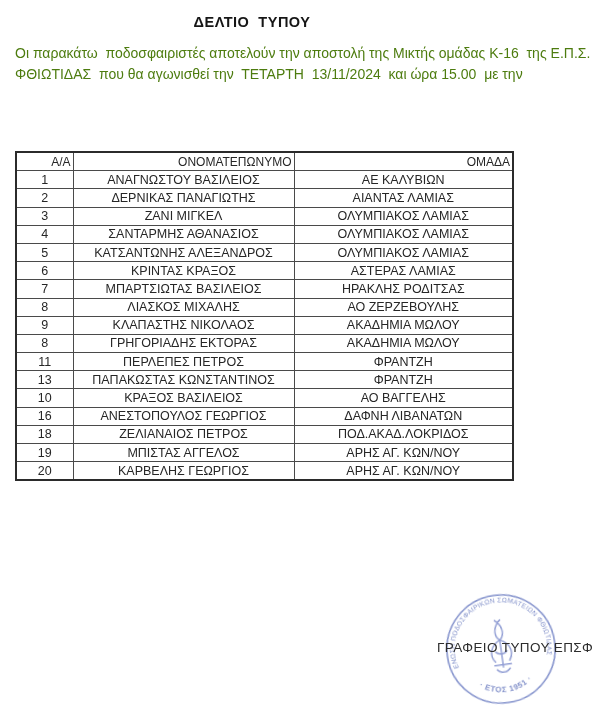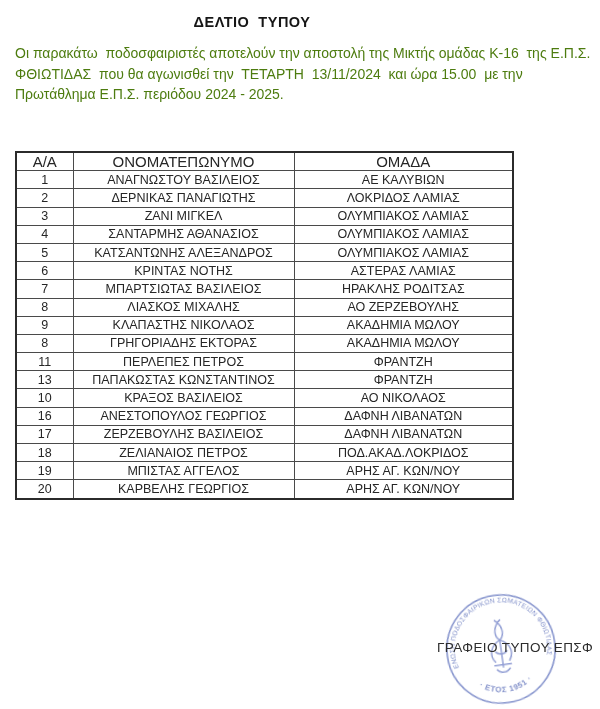--- a/index.html
+++ b/index.html
@@ -22,21 +22,21 @@
     position:absolute;left:15px;top:151px;width:497px;
     border-collapse:collapse;table-layout:fixed;
     font-size:12.5px;color:#262626;
   }
   .players-table th,.players-table td{
     border:1px solid #4a4a4a;height:17.2px;padding:0 2px;
     text-align:center;vertical-align:middle;font-weight:normal;
     overflow:hidden;white-space:nowrap;
   }
   .players-table{border:2px solid #2b2b2b;}
-  .players-table thead th{font-size:15px;}
+  .players-table thead th{font-size:12px;text-align:right;}
   .col-num{width:57px;}
   .col-name{width:221px;}
   .col-team{width:219px;}
   .seal{
     position:absolute;left:441px;top:590px;width:120px;height:118px;
     transform:rotate(-8deg);opacity:0.88;filter:blur(0.3px);
   }
   .stamp-office-label{
     position:absolute;left:437px;top:640px;
     font-size:13.5px;letter-spacing:0.4px;color:#2d2d2d;white-space:pre;
@@ -44,21 +44,20 @@
   }
 </style>
 </head>
 <body>
 
 <div class="doc-title">ΔΕΛΤΙΟ  ΤΥΠΟΥ</div>
 
 <div class="paragraph">
   <div class="para-line">Οι παρακάτω  ποδοσφαιριστές αποτελούν την αποστολή της Μικτής ομάδας Κ-16  της Ε.Π.Σ.</div>
   <div class="para-line">ΦΘΙΩΤΙΔΑΣ  που θα αγωνισθεί την  ΤΕΤΑΡΤΗ  13/11/2024  και ώρα 15.00  με την</div>
-  <div class="para-line">Πρωτάθλημα Ε.Π.Σ. περιόδου 2024 - 2025.</div>
 </div>
 
 <table class="players-table">
   <colgroup>
     <col class="col-num">
       <col class="col-name">
       <col class="col-team">
   </colgroup>
   <thead>
     <tr>
@@ -69,40 +68,40 @@
   </thead>
   <tbody>
       <tr>
         <td>1</td>
         <td>ΑΝΑΓΝΩΣΤΟΥ ΒΑΣΙΛΕΙΟΣ</td>
         <td>ΑΕ ΚΑΛΥΒΙΩΝ</td>
       </tr>
       <tr>
         <td>2</td>
         <td>ΔΕΡΝΙΚΑΣ ΠΑΝΑΓΙΩΤΗΣ</td>
-        <td>ΛΟΚΡΙΔΟΣ ΛΑΜΙΑΣ</td>
+        <td>ΑΙΑΝΤΑΣ ΛΑΜΙΑΣ</td>
       </tr>
       <tr>
         <td>3</td>
         <td>ΖΑΝΙ ΜΙΓΚΕΛ</td>
         <td>ΟΛΥΜΠΙΑΚΟΣ ΛΑΜΙΑΣ</td>
       </tr>
       <tr>
         <td>4</td>
         <td>ΣΑΝΤΑΡΜΗΣ ΑΘΑΝΑΣΙΟΣ</td>
         <td>ΟΛΥΜΠΙΑΚΟΣ ΛΑΜΙΑΣ</td>
       </tr>
       <tr>
         <td>5</td>
         <td>ΚΑΤΣΑΝΤΩΝΗΣ ΑΛΕΞΑΝΔΡΟΣ</td>
         <td>ΟΛΥΜΠΙΑΚΟΣ ΛΑΜΙΑΣ</td>
       </tr>
       <tr>
         <td>6</td>
-        <td>ΚΡΙΝΤΑΣ ΝΟΤΗΣ</td>
+        <td>ΚΡΙΝΤΑΣ ΚΡΑΞΟΣ</td>
         <td>ΑΣΤΕΡΑΣ ΛΑΜΙΑΣ</td>
       </tr>
       <tr>
         <td>7</td>
         <td>ΜΠΑΡΤΣΙΩΤΑΣ ΒΑΣΙΛΕΙΟΣ</td>
         <td>ΗΡΑΚΛΗΣ ΡΟΔΙΤΣΑΣ</td>
       </tr>
       <tr>
         <td>8</td>
         <td>ΛΙΑΣΚΟΣ ΜΙΧΑΛΗΣ</td>
@@ -124,30 +123,25 @@
         <td>ΦΡΑΝΤΖΗ</td>
       </tr>
       <tr>
         <td>13</td>
         <td>ΠΑΠΑΚΩΣΤΑΣ ΚΩΝΣΤΑΝΤΙΝΟΣ</td>
         <td>ΦΡΑΝΤΖΗ</td>
       </tr>
       <tr>
         <td>10</td>
         <td>ΚΡΑΞΟΣ ΒΑΣΙΛΕΙΟΣ</td>
-        <td>ΑΟ ΝΙΚΟΛΑΟΣ</td>
+        <td>ΑΟ ΒΑΓΓΕΛΗΣ</td>
       </tr>
       <tr>
         <td>16</td>
         <td>ΑΝΕΣΤΟΠΟΥΛΟΣ ΓΕΩΡΓΙΟΣ</td>
-        <td>ΔΑΦΝΗ ΛΙΒΑΝΑΤΩΝ</td>
-      </tr>
-      <tr>
-        <td>17</td>
-        <td>ΖΕΡΖΕΒΟΥΛΗΣ ΒΑΣΙΛΕΙΟΣ</td>
         <td>ΔΑΦΝΗ ΛΙΒΑΝΑΤΩΝ</td>
       </tr>
       <tr>
         <td>18</td>
         <td>ΖΕΛΙΑΝΑΙΟΣ ΠΕΤΡΟΣ</td>
         <td>ΠΟΔ.ΑΚΑΔ.ΛΟΚΡΙΔΟΣ</td>
       </tr>
       <tr>
         <td>19</td>
         <td>ΜΠΙΣΤΑΣ ΑΓΓΕΛΟΣ</td>

